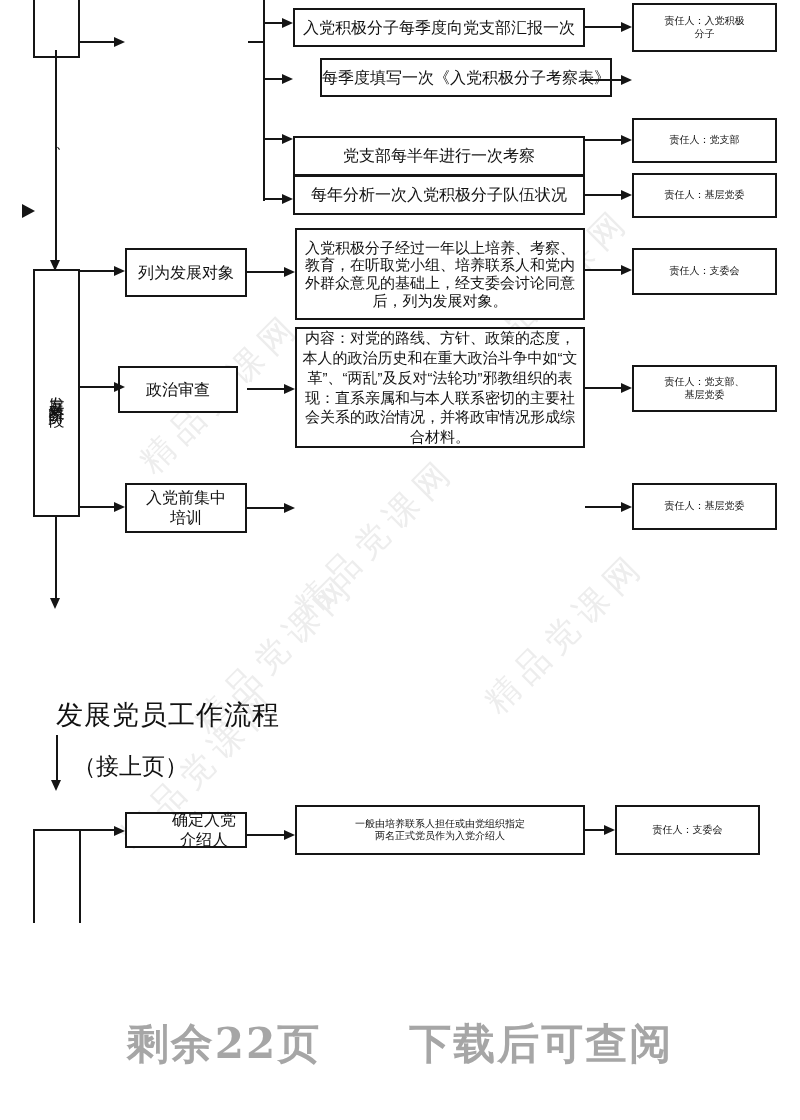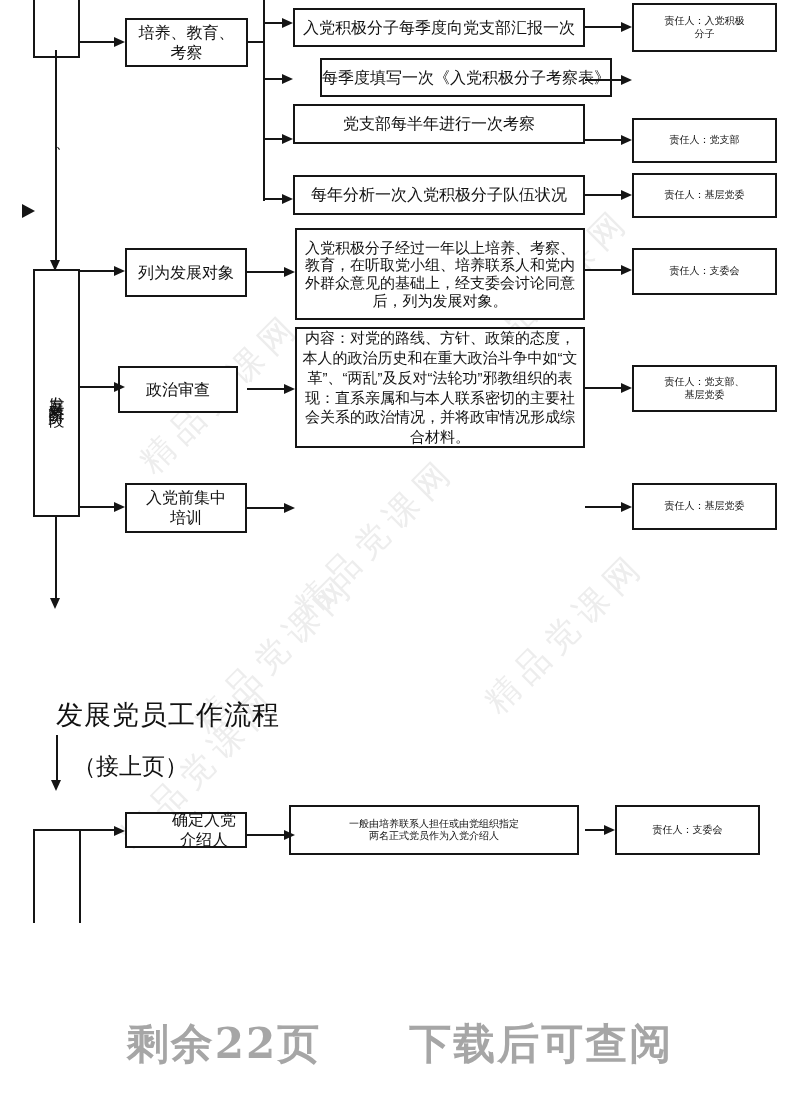--- a/index.html
+++ b/index.html
@@ -44,37 +44,35 @@
 
   <i class="vl" style="left:55px;top:50px;height:210px;"></i>
   <i class="ad" style="left:50px;top:260px;"></i>
 
   <span class="txt" style="left:55px;top:133px;font-size:16px;">、</span>
   <i class="ar" style="left:22px;top:204px;border-top-width:7px;border-bottom-width:7px;border-left-width:13px;"></i>
 
   <i class="hl" style="left:80px;top:41px;width:34px;"></i>
   <i class="ar" style="left:114px;top:37px;"></i>
 
-  <div class="box f16" style="left:125px;top:18px;width:123px;height:49px;">培养、教育、
-考察</div>
 
   <i class="hl" style="left:248px;top:41px;width:16px;"></i>
   <i class="vl" style="left:263px;top:0;height:201px;"></i>
   <i class="hl" style="left:264px;top:22px;width:18px;"></i>
   <i class="ar" style="left:282px;top:18px;"></i>
   <i class="hl" style="left:264px;top:78px;width:18px;"></i>
   <i class="ar" style="left:282px;top:74px;"></i>
   <i class="hl" style="left:264px;top:138px;width:18px;"></i>
   <i class="ar" style="left:282px;top:134px;"></i>
   <i class="hl" style="left:264px;top:198px;width:18px;"></i>
   <i class="ar" style="left:282px;top:194px;"></i>
 
   <div class="box f16" style="left:293px;top:8px;width:292px;height:39px;">入党积极分子每季度向党支部汇报一次</div>
   <div class="box f16" style="left:286px;top:58px;width:292px;height:39px;margin-left:34px;">每季度填写一次《入党积极分子考察表》</div>
-  <div class="box f16" style="left:293px;top:104px;width:292px;height:40px;">党支部每半年进行一次考察</div>
+  <div class="box f16" style="left:293px;top:136px;width:292px;height:40px;">党支部每半年进行一次考察</div>
   <div class="box f16" style="left:293px;top:175px;width:292px;height:40px;">每年分析一次入党积极分子队伍状况</div>
 
   <i class="hl" style="left:585px;top:26px;width:36px;"></i>
   <i class="ar" style="left:621px;top:22px;"></i>
   <i class="hl" style="left:585px;top:79px;width:36px;"></i>
   <i class="ar" style="left:621px;top:75px;"></i>
   <i class="hl" style="left:585px;top:139px;width:36px;"></i>
   <i class="ar" style="left:621px;top:135px;"></i>
   <i class="hl" style="left:585px;top:194px;width:36px;"></i>
   <i class="ar" style="left:621px;top:190px;"></i>
@@ -133,21 +131,21 @@
   <i class="ar" style="left:114px;top:826px;"></i>
   <i class="vl" style="left:33px;top:829px;height:94px;"></i>
   <i class="vl" style="left:79px;top:829px;height:94px;"></i>
 
   <div class="box f16" style="left:125px;top:812px;width:122px;height:36px;padding-left:36px;">确定入党
 介绍人</div>
 
   <i class="hl" style="left:247px;top:834px;width:37px;"></i>
   <i class="ar" style="left:284px;top:830px;"></i>
 
-  <div class="box f15" style="left:289px;top:805px;width:290px;height:50px;">一般由培养联系人担任或由党组织指定
+  <div class="box f15" style="left:295px;top:805px;width:290px;height:50px;">一般由培养联系人担任或由党组织指定
 两名正式党员作为入党介绍人</div>
 
   <i class="hl" style="left:585px;top:829px;width:19px;"></i>
   <i class="ar" style="left:604px;top:825px;"></i>
 
   <div class="box f15" style="left:615px;top:805px;width:145px;height:50px;">责任人：支委会</div>
 
   <div id="footer-note">剩余22页　　下载后可查阅</div>
 
 </div>

